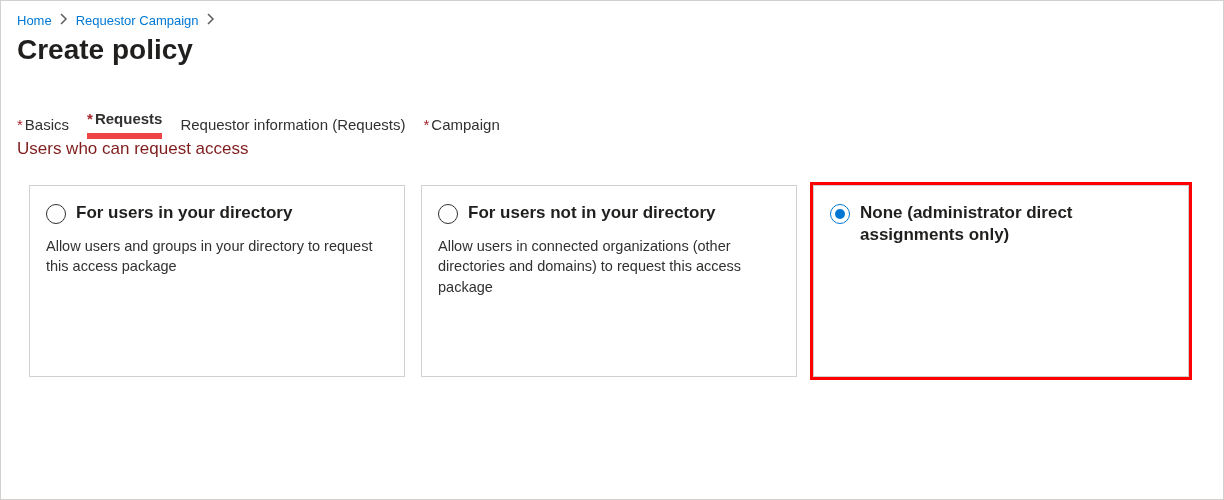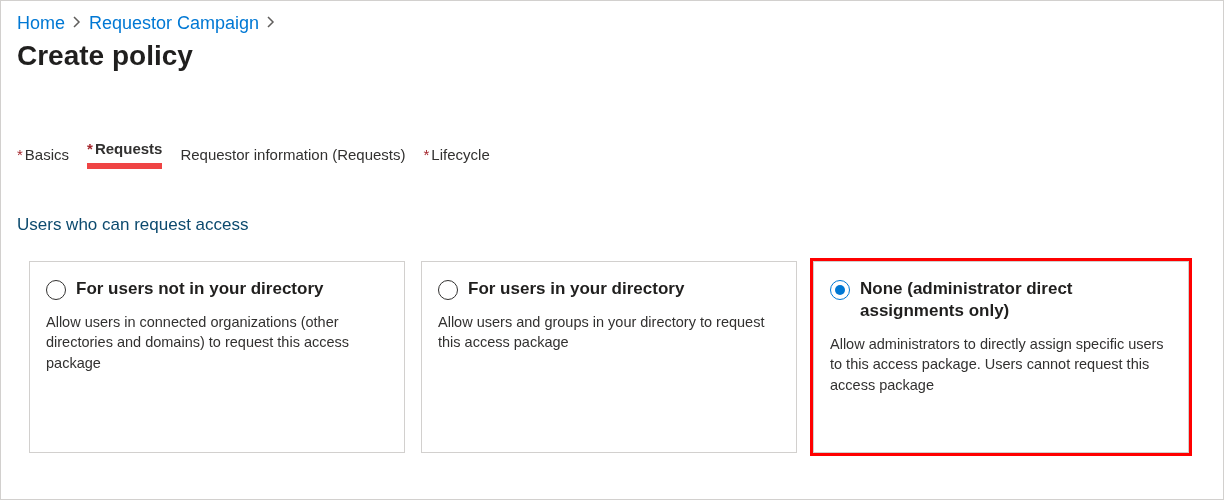--- a/index.html
+++ b/index.html
@@ -13,62 +13,61 @@
       color: #323130;
       width: 1224px;
       height: 500px;
       border: 1px solid #d2d0ce;
       padding: 12px 16px;
     }
     .breadcrumb {
       display: flex;
       align-items: center;
       gap: 8px;
-      font-size: 18px;
+      font-size: 13px;
       margin-bottom: 6px;
     }
     .breadcrumb-item {
       color: #0078d4;
       cursor: pointer;
     }
     .breadcrumb-sep {
       color: #605e5c;
       font-size: 12px;
     }
     .page-title {
       font-size: 28px;
       font-weight: 600;
       color: #201f1e;
-      margin-bottom: 68px;
+      margin-bottom: 44px;
     }
     .tabs {
       display: flex;
       gap: 18px;
-      margin-bottom: 46px;
       font-size: 15px;
       align-items: flex-end;
     }
     .tab {
       position: relative;
       cursor: pointer;
       padding-bottom: 6px;
       color: #323130;
     }
     .tab .asterisk {
       color: #a4262c;
       margin-right: 2px;
     }
     .tab.selected {
       font-weight: 600;
       border-bottom: 6px solid #ef4444;
     }
     .section-label {
       font-size: 17px;
       font-weight: 400;
-      color: #0c4a6e;
+      color: #7f1d1d;
       margin-bottom: 26px;
     }
     .options {
       display: flex;
       gap: 16px;
       margin-left: 12px;
     }
     .option-card {
       flex: 1;
       border: 1px solid #d2d0ce;
@@ -145,43 +144,42 @@
   <div class="tab">
     <span class="asterisk">*</span><span>Basics</span>
   </div>
   <div class="tab selected">
     <span class="asterisk">*</span><span>Requests</span>
   </div>
   <div class="tab">
     <span>Requestor information (Requests)</span>
   </div>
   <div class="tab">
-    <span class="asterisk">*</span><span>Lifecycle</span>
+    <span class="asterisk">*</span><span>Campaign</span>
   </div>
 </div>
 
 <div class="section-label">Users who can request access</div>
 
 <div class="options">
   <div class="option-card">
     <div class="option-header">
       <div class="radio"></div>
-      <div class="option-title">For users not in your directory</div>
+      <div class="option-title">For users in your directory</div>
     </div>
-    <div class="option-desc">Allow users in connected organizations (other directories and domains) to request this access package</div>
+    <div class="option-desc">Allow users and groups in your directory to request this access package</div>
   </div>
 
   <div class="option-card">
     <div class="option-header">
       <div class="radio"></div>
-      <div class="option-title">For users in your directory</div>
+      <div class="option-title">For users not in your directory</div>
     </div>
-    <div class="option-desc">Allow users and groups in your directory to request this access package</div>
+    <div class="option-desc">Allow users in connected organizations (other directories and domains) to request this access package</div>
   </div>
 
   <div class="option-card highlighted">
     <div class="option-header">
       <div class="radio selected"></div>
       <div class="option-title">None (administrator direct assignments only)</div>
     </div>
-    <div class="option-desc">Allow administrators to directly assign specific users to this access package. Users cannot request this access package</div>
   </div>
 </div>
 
 </body></html>

